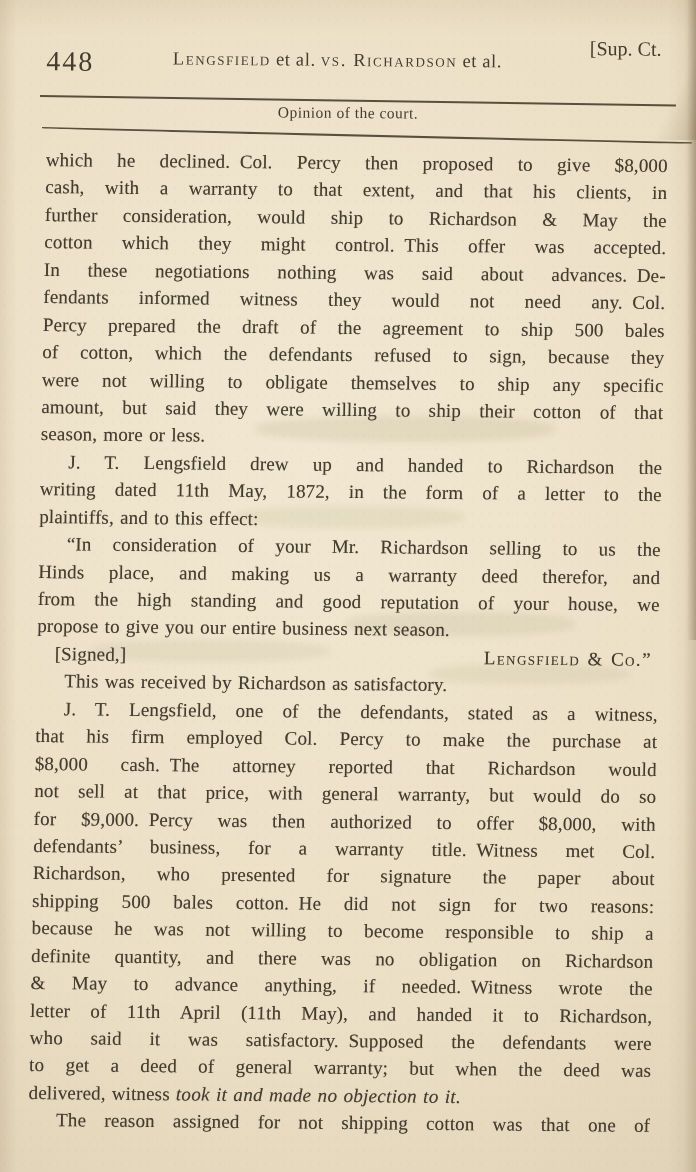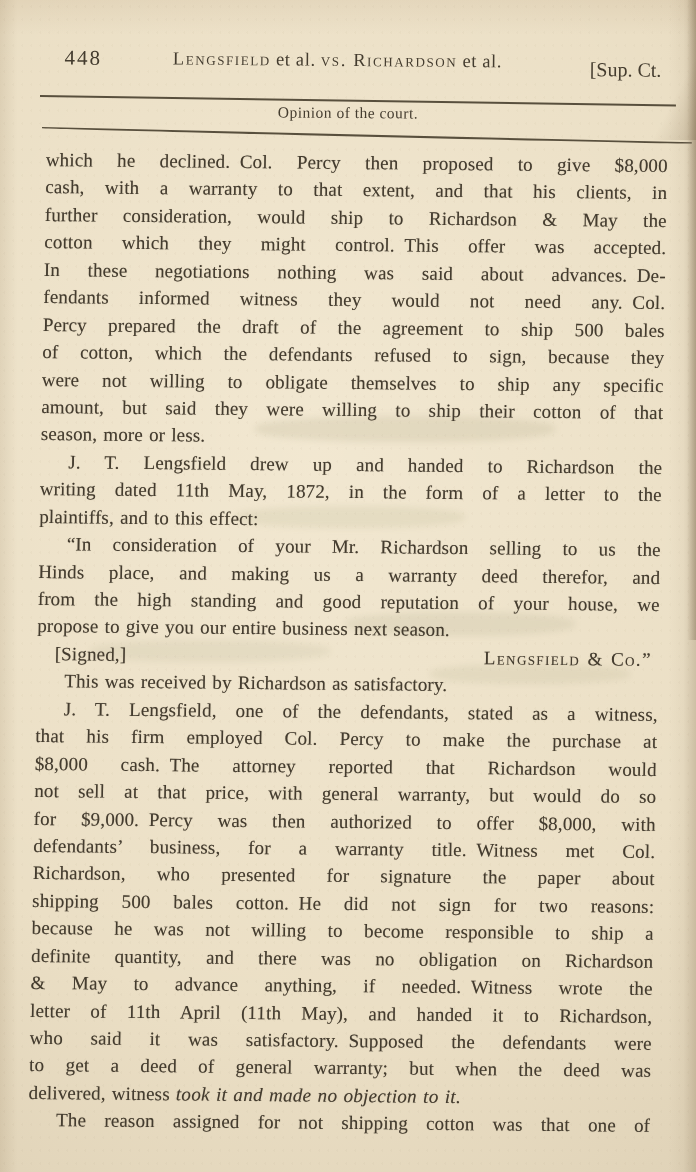--- a/index.html
+++ b/index.html
@@ -26,25 +26,25 @@
     background-size:9px 13px;}
   .stain{position:absolute;border-radius:45%;filter:blur(3px);pointer-events:none;}
   .stain.s1{left:255px;top:416px;width:300px;height:26px;background:rgba(155,152,112,0.16);}
   .stain.s2{left:235px;top:506px;width:230px;height:22px;background:rgba(155,152,112,0.13);}
   .stain.s3{left:345px;top:612px;width:230px;height:24px;background:rgba(148,148,110,0.14);}
   .stain.s4{left:90px;top:640px;width:240px;height:22px;background:rgba(148,148,110,0.11);}
   .stain.s5{left:430px;top:664px;width:200px;height:20px;background:rgba(148,148,110,0.12);}
 
   
   .header{position:absolute;left:0;top:0;width:696px;transform:rotate(0.5deg);}
-  .page-number{position:absolute;left:65px;top:48px;font-size:21px;letter-spacing:2px;}
+  .page-number{position:absolute;left:47px;top:48px;font-size:28px;letter-spacing:2px;}
   .case-title{position:absolute;left:110px;right:130px;top:50px;text-align:center;
     font-size:18.5px;letter-spacing:0.6px;white-space:nowrap;}
   .case-title .sc{font-variant:small-caps;letter-spacing:1.6px;text-align:right;}
-  .court-label{position:absolute;right:34px;top:56px;font-size:20px;}
+  .court-label{position:absolute;right:34px;top:35px;font-size:20px;}
   .rule{position:absolute;background:#584f3d;pointer-events:none;}
   .rule1{left:40px;top:95px;width:636px;height:1.6px;transform:rotate(0.85deg);transform-origin:left center;}
   .running-head{position:absolute;left:0;right:0;top:104px;text-align:center;font-size:15.5px;
     letter-spacing:0.5px;transform:rotate(0.4deg);}
   .rule2{left:42px;top:127px;width:650px;height:1.7px;transform:rotate(1.35deg);transform-origin:left center;border-radius:0 0 60% 60%;}
 
   
   .text-block{
     position:absolute;left:37px;top:149px;width:622px;
     transform:rotate(0.55deg) skewX(-0.5deg);transform-origin:50% 50%;

